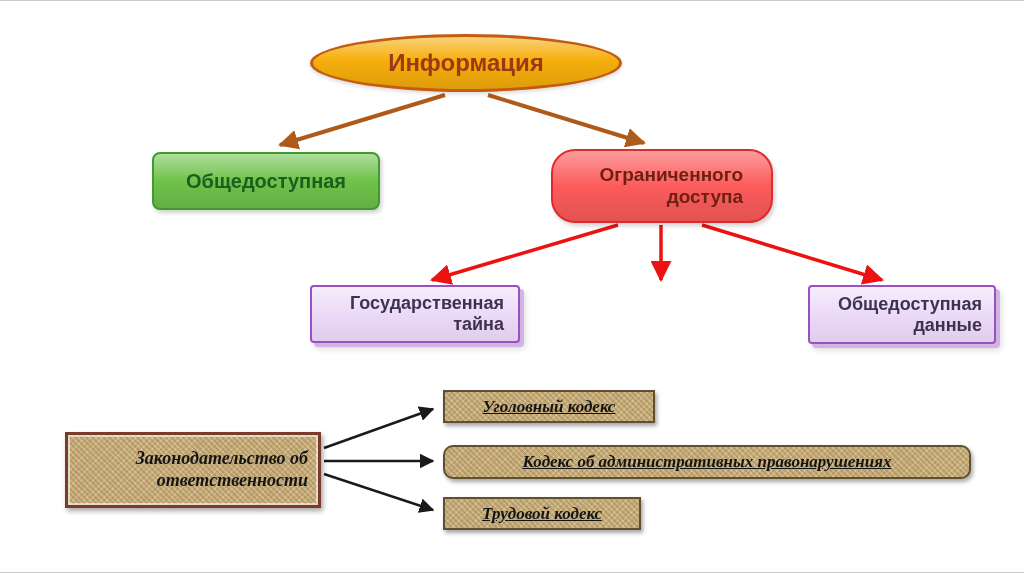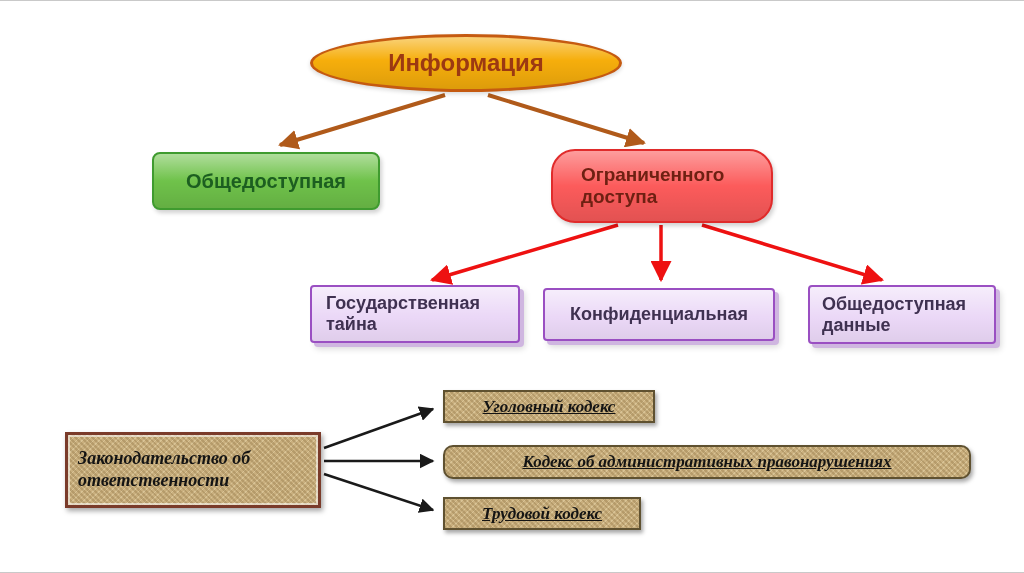--- a/index.html
+++ b/index.html
@@ -11,21 +11,21 @@
     border-bottom:1px solid #c9c9c9;
     box-sizing:border-box;
     font-family:"Liberation Sans", sans-serif;
     overflow:hidden;
   }
   .arrows{position:absolute;left:0;top:0;width:1024px;height:573px;}
 
   .node{
     position:absolute;
     display:flex;align-items:center;justify-content:center;
-    text-align:left;
+    text-align:right;
     box-sizing:border-box;
     font-weight:bold;
   }
 
   
   .root-ellipse{
     left:310px;top:33px;width:312px;height:58px;
     border-radius:50%;
     background:
       linear-gradient(180deg, rgba(255,255,255,.45), rgba(255,255,255,0) 45%, rgba(0,0,0,.10)),
@@ -148,23 +148,20 @@
   </div>
 
   <div class="node restricted-box">
     <span>Ограниченного доступа</span>
   </div>
 
   <div class="node purple-box state-secret-box">
     <span>Государственная тайна</span>
   </div>
 
-  <div class="node purple-box confidential-box">
-    <span>Конфиденциальная</span>
-  </div>
 
   <div class="node purple-box personal-data-box">
     <span>Общедоступная данные</span>
   </div>
 
   <div class="node textured legislation-box">
     <span>Законодательство об ответственности</span>
   </div>
 
   <div class="node textured code-box criminal-box">

